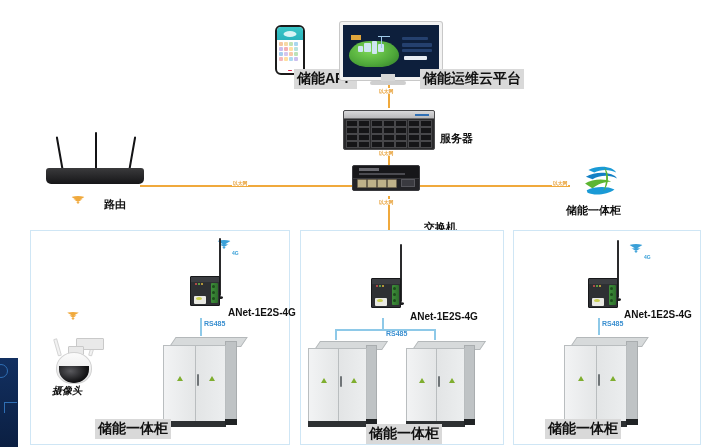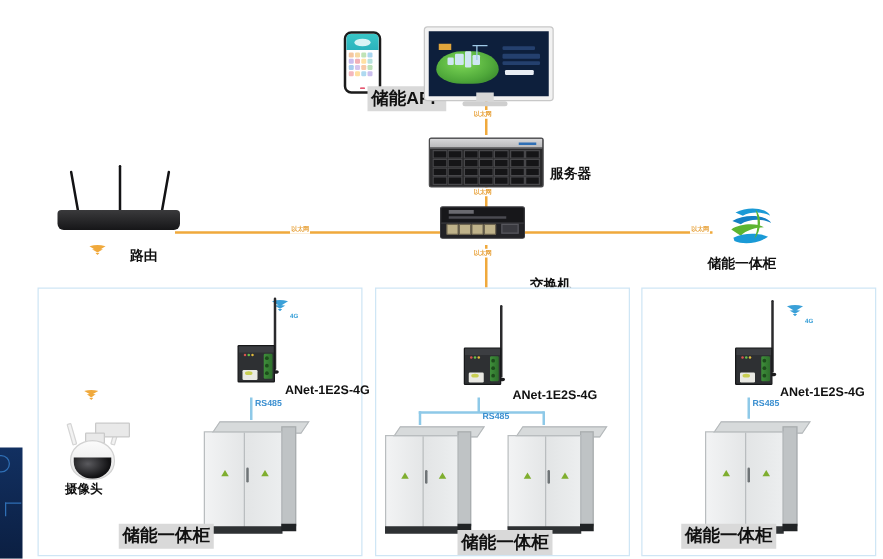--- a/index.html
+++ b/index.html
@@ -174,20 +174,21 @@
     </div>
     <div class="mon-panel">
       <div class="mon-pbar" style="top:2%;width:82%;height:11%;"></div>
       <div class="mon-pbar" style="top:22%;width:92%;height:13%;"></div>
       <div class="mon-pbar" style="top:42%;width:92%;height:13%;"></div>
       <div class="mon-btn" style="top:68%;"></div>
     </div>
   </div>
   <div class="mon-neck" style="left:381px;top:74px;width:14px;height:7px;"></div>
   <div class="mon-base" style="left:370px;top:81px;width:36px;height:4px;"></div>
+  <div class="lbl lbl-hl" style="left:420px;top:69px;font-size:14px;">储能运维云平台</div>
 
   <div class="srv" style="left:343px;top:110px;width:90px;height:38px;">
     <div class="srv-top">
         <i></i>
       </div>
     <div class="srv-rows">
       <div class="srv-row">
           <u></u>
           <u></u>
           <u></u>
@@ -301,21 +302,21 @@
     <b style="left:2.5px;top:3px;width:0;height:0;border-width:3px 4.5px 0 4.5px;"></b>
     <b style="left:5px;top:6px;width:0;height:0;border-width:2px 2px 0 2px;"></b>
   </div>
   <div class="cam-ant" style="left:58px;top:338px;height:16px;transform:rotate(-16deg);"></div>
   <div class="cam-ant" style="left:88px;top:338px;height:16px;transform:rotate(16deg);"></div>
   <div class="cam-mount" style="left:76px;top:338px;width:26px;height:10px;"></div>
   <div class="cam-mount" style="left:68px;top:346px;width:14px;height:7px;"></div>
   <div class="cam-dome" style="left:56px;top:352px;width:34px;height:30px;">
     <div class="cam-lens"></div>
   </div>
-  <div class="lbl lbl-plain" style="left:52px;top:384px;font-size:10px;">摄像头</div>
+  <div class="lbl lbl-plain" style="left:52px;top:384px;font-size:10px;font-style:italic;">摄像头</div>
 
   <div class="cab" style="left:163px;top:337px;width:78px;height:90px;">
     <div class="cab-top" style="left:6px;top:0;width:72px;height:10px;transform:skewX(-34deg);transform-origin:bottom left;"></div>
     <div class="cab-side" style="left:62px;top:4px;width:12px;height:80px;"></div>
     <div class="cab-front" style="left:0;top:8px;width:63px;height:78px;">
       <div class="cab-split" style="left:31px;"></div>
       <div class="cab-handle" style="left:33px;top:28px;height:12px;"></div>
       <div class="cab-warn" style="left:13px;top:30px;"></div>
       <div class="cab-warn" style="left:45px;top:30px;"></div>
     </div>

